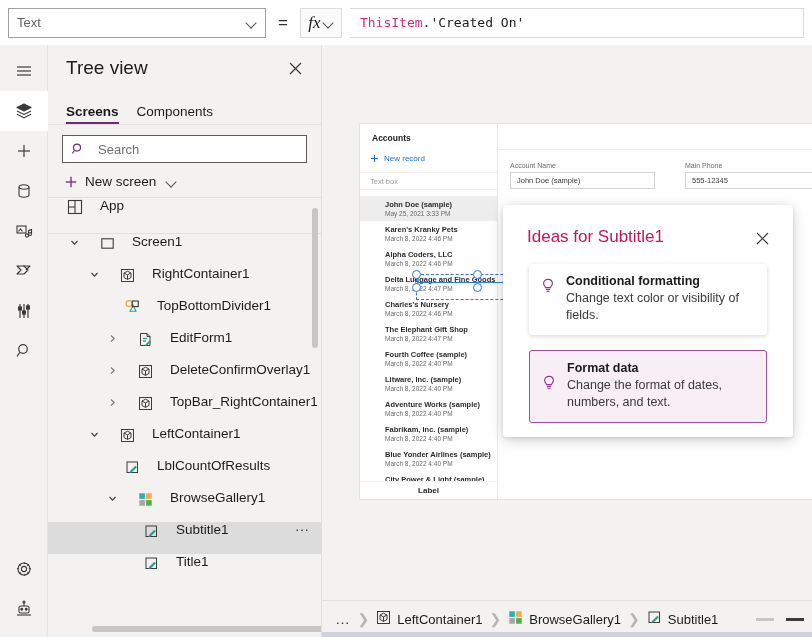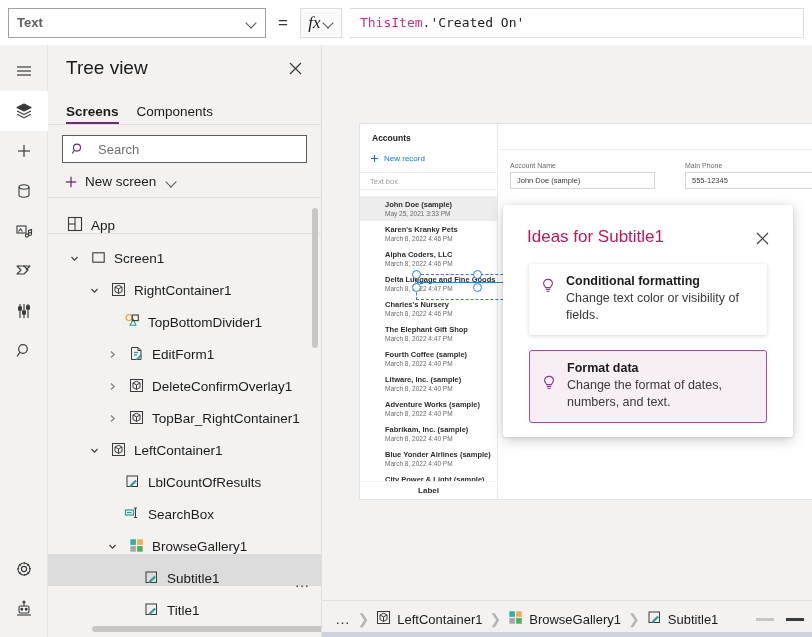--- a/index.html
+++ b/index.html
@@ -13,21 +13,21 @@
 
   
   .formula-bar {
     position: absolute; left: 0; top: 0; width: 812px; height: 45px;
     background: #ffffff; display: flex; align-items: center;
     padding: 0 8px; gap: 8px;
   }
   .prop-select {
     width: 258px; height: 30px; border: 1px solid #a1a1a1; background: #fff;
     display: flex; align-items: center; padding: 0 8px;
-    font-size: 13px; color: #616161; position: relative; font-weight: bold;
+    font-size: 13px; color: #616161; position: relative;
   }
   .prop-select .lbl { flex: 1; }
   .chev { width: 10px; height: 10px; position: relative; }
   .chev::before {
     content: ""; position: absolute; left: 0; top: 1px;
     width: 7px; height: 7px; border-right: 1.3px solid #555; border-bottom: 1.3px solid #555;
     transform: rotate(45deg);
   }
   .eq-sign { font-size: 17px; color: #333; padding: 0 4px; }
   .fx-btn {
@@ -83,21 +83,21 @@
     display: flex; align-items: center; padding: 0 8px; gap: 13px;
   }
   .tv-search .ph { font-size: 13px; color: #707070; }
   .tv-newscreen {
     height: 32px; display: flex; align-items: center; gap: 7px;
     padding: 0 16px; margin-top: 3px; border-bottom: 1px solid #e1dfdd;
   }
   .tv-newscreen .txt { font-size: 13.5px; color: #1b1b1b; }
   .tv-list { flex: 1; overflow: hidden; position: relative; }
   .tv-row {
-    height: 32px; display: flex; align-items: flex-end; gap: 7px;
+    height: 32px; display: flex; align-items: flex-start; gap: 16px;
     font-size: 13.5px; color: #1b1b1b; padding-right: 10px; position: relative;
   }
   .tv-row.app-row { border-bottom: 1px solid #e1dfdd; height: 36px; }
   .tv-row.selected { background: #dcdcdc; }
   .tv-exp { width: 16px; height: 16px; flex: none; display:flex; align-items:center; justify-content:center; }
   .tv-ico { width: 18px; height: 18px; flex: none; display:flex; align-items:center; justify-content:center; }
   .tv-label { white-space: nowrap; }
   .tv-more { margin-left: auto; font-size: 15px; color: #3b3b3b; letter-spacing: 1.5px; line-height: 8px; }
   .tv-vscroll {
     position: absolute; right: 3px; top: 10px; width: 6px; height: 140px;
@@ -498,34 +498,20 @@
       <div class="tv-row" style="padding-left:75px">
         <span class="tv-ico">
             <svg width="15" height="15" viewBox="0 0 15 15">
               <rect x="2" y="2" width="10.5" height="10.5" fill="none" stroke="#3b3b3b" stroke-width="1"></rect>
               <path d="M5 11 L10.3 5.7 L11.9 7.3 L6.6 12.6 L4.6 12.9 Z" fill="#2a9d8f"></path>
             </svg>
           </span>
         <span class="tv-label">LblCountOfResults</span>
       </div>
 
-      <div class="tv-row" style="padding-left:75px">
-        <span class="tv-ico">
-            <svg width="16" height="16" viewBox="0 0 16 16">
-              <rect x="1.5" y="5" width="8" height="5" fill="none" stroke="#2a9d8f" stroke-width="1.2"></rect>
-              <line x1="3" y1="7.5" x2="7.5" y2="7.5" stroke="#2a9d8f" stroke-width="1.2"></line>
-              <g stroke="#3b3b3b" stroke-width="1">
-                <line x1="11.5" y1="3" x2="11.5" y2="12.5"></line>
-                <line x1="10" y1="3" x2="13" y2="3"></line>
-                <line x1="10" y1="12.5" x2="13" y2="12.5"></line>
-              </g>
-            </svg>
-          </span>
-        <span class="tv-label">SearchBox</span>
-      </div>
 
       <div class="tv-row" style="padding-left:56px">
         <span class="tv-exp">
             <svg width="11" height="11" viewBox="0 0 11 11">
               <path d="M2.5 4 L5.5 7.2 L8.5 4" fill="none" stroke="#3b3b3b" stroke-width="1.1"></path>
             </svg>
           </span>
         <span class="tv-ico">
             <svg width="15" height="15" viewBox="0 0 15 15">
               <rect x="1.3" y="1.3" width="5.6" height="5.6" fill="#2fb0a4"></rect>

